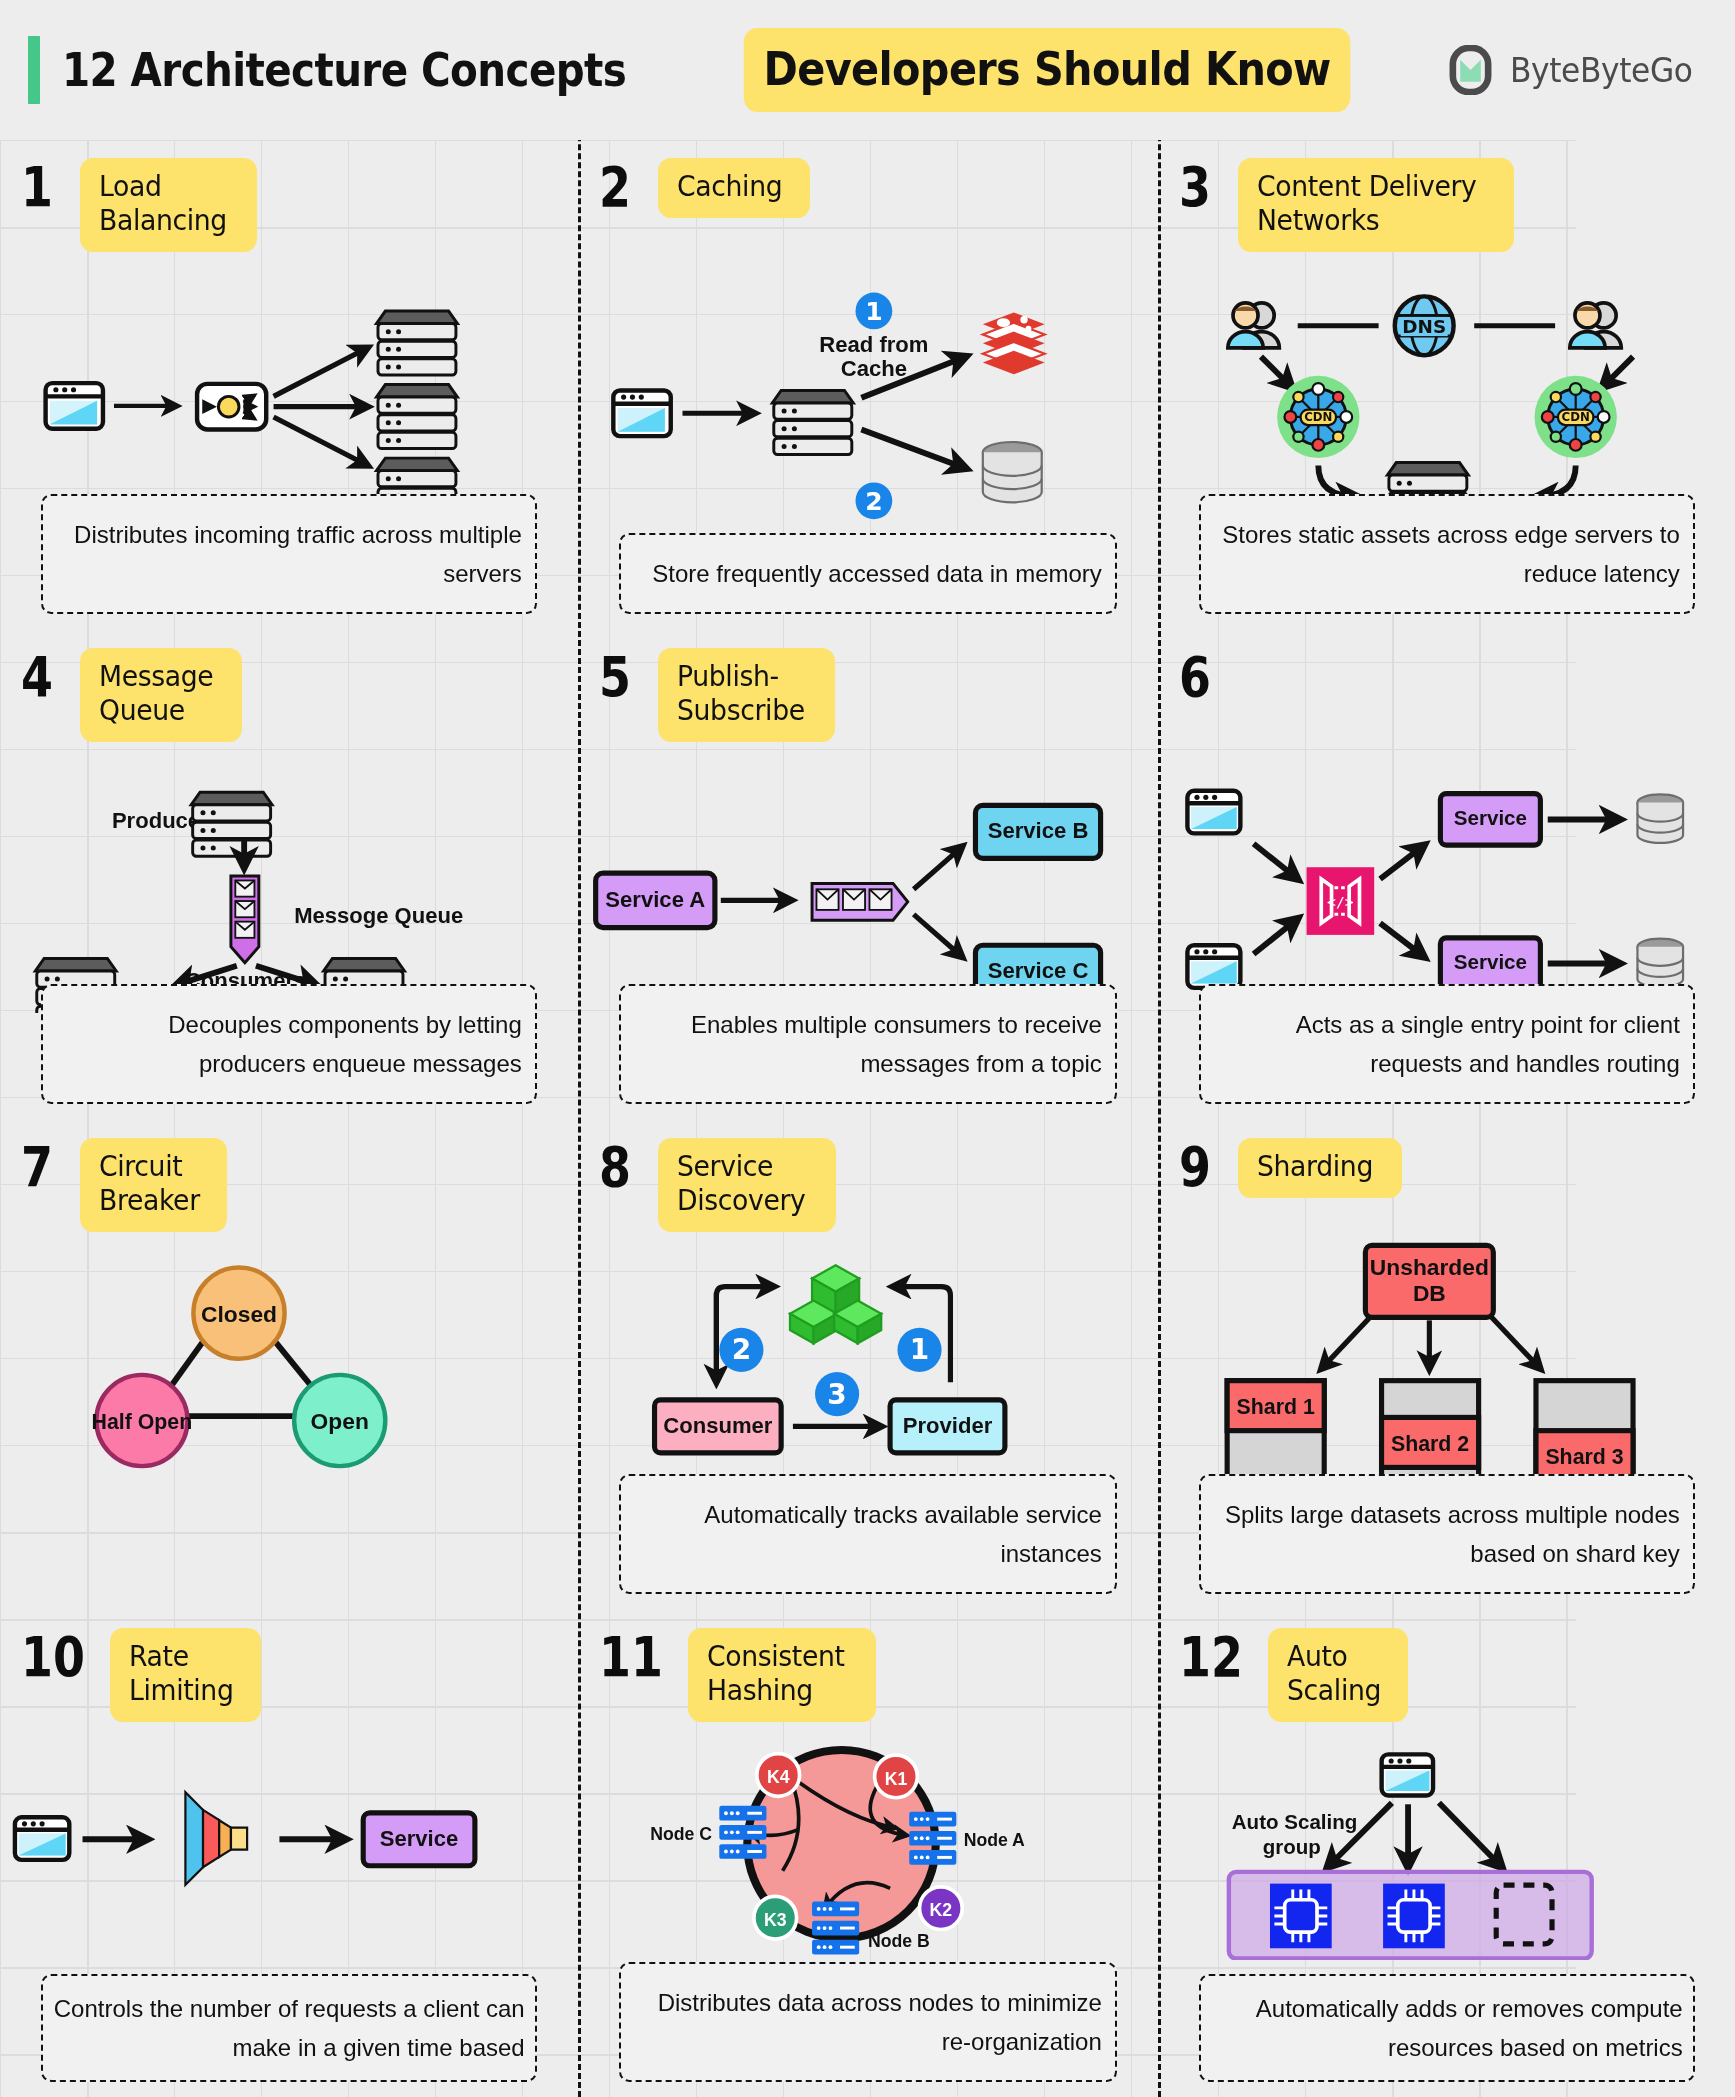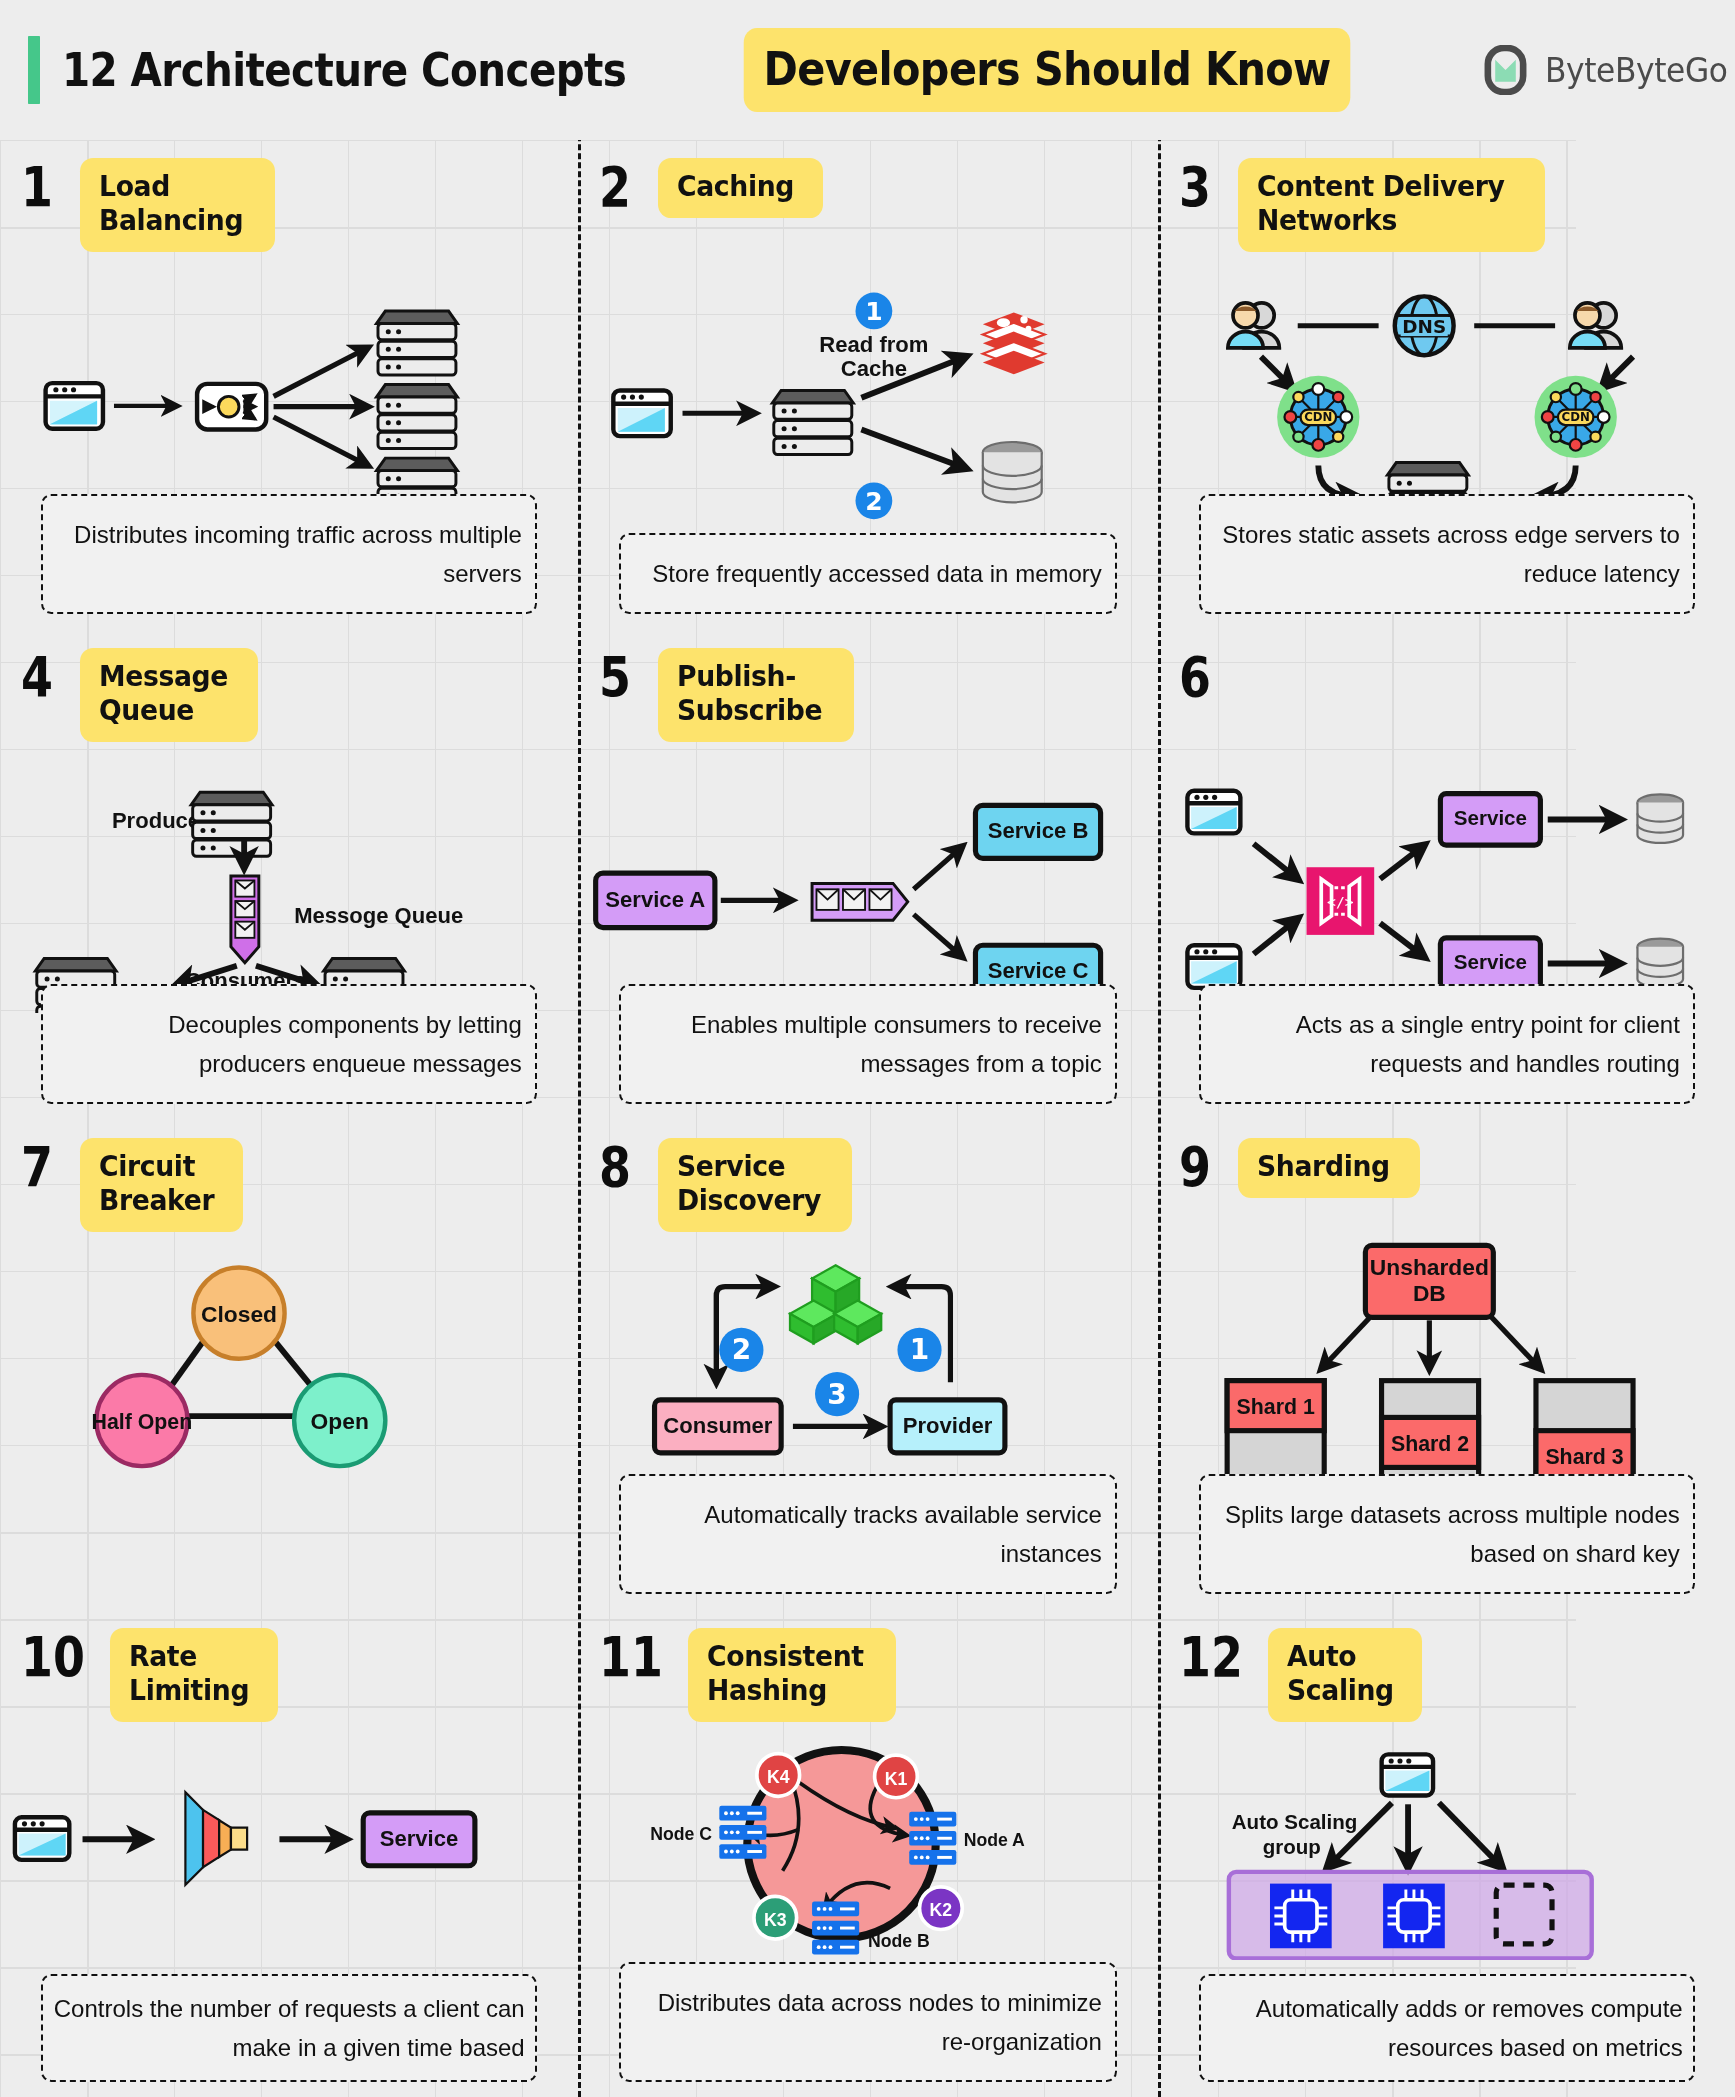--- a/index.html
+++ b/index.html
@@ -43,21 +43,21 @@
     padding: 13.2px 22px 16px 22px;
     font-family: "DejaVu Sans", sans-serif;
     font-weight: bold;
     font-size: 46px;
     color: #111;
     letter-spacing: -0.7px;
     white-space: nowrap;
     margin-left: 7.4px;
     transform: scaleX(0.9);
   }
-  .brand { display: flex; align-items: center; margin-left: auto; gap: 10.3px; }
+  .brand { display: flex; align-items: center; margin-left: auto; margin-right: 35px; gap: 10.3px; }
   .brand-name {
     font-family: "DejaVu Sans", sans-serif;
     font-size: 34px; color: #4b4b4b; letter-spacing: -0.4px;
     white-space: nowrap;
     transform: scaleX(0.92);
   }
   
   #grid {
     position: absolute; top: 140px; left: 0;
     width: 1736px; height: 1958px;
@@ -77,21 +77,21 @@
     transform: scaleX(0.82);
     transform-origin: left top;
     white-space: nowrap;
   }
   .num.wide { min-width: 79px; }
   .badge {
     background: #fde36c;
     border-radius: 13.2px;
     padding: 11.8px 19px 14.7px 19px;
     font-family: "DejaVu Sans", sans-serif;
-    font-weight: bold;
+    font-weight: normal;
     font-size: 29px;
     line-height: 34px;
     color: #111;
     letter-spacing: -0.4px;
     margin-left: 10.3px;
     max-width: 309px;
   }
   .badge span { display: block; transform: scaleX(0.92); transform-origin: left center; white-space: nowrap; }
   .caption {
     position: absolute; left: 41px; right: 41px; bottom: 16px;

